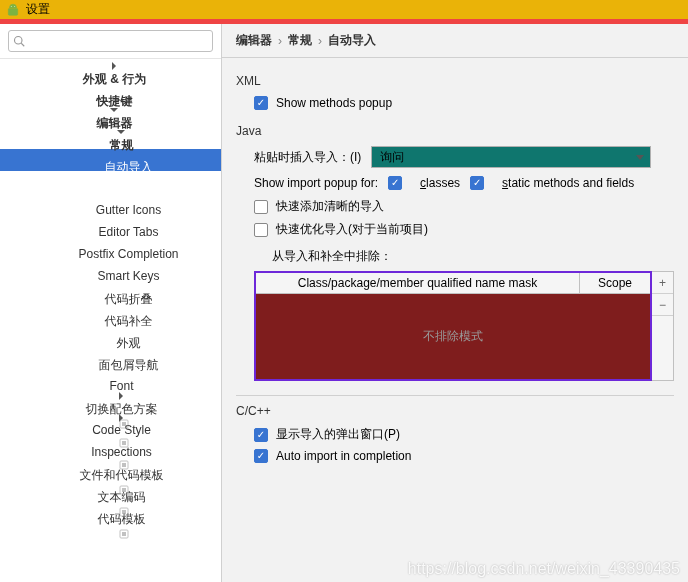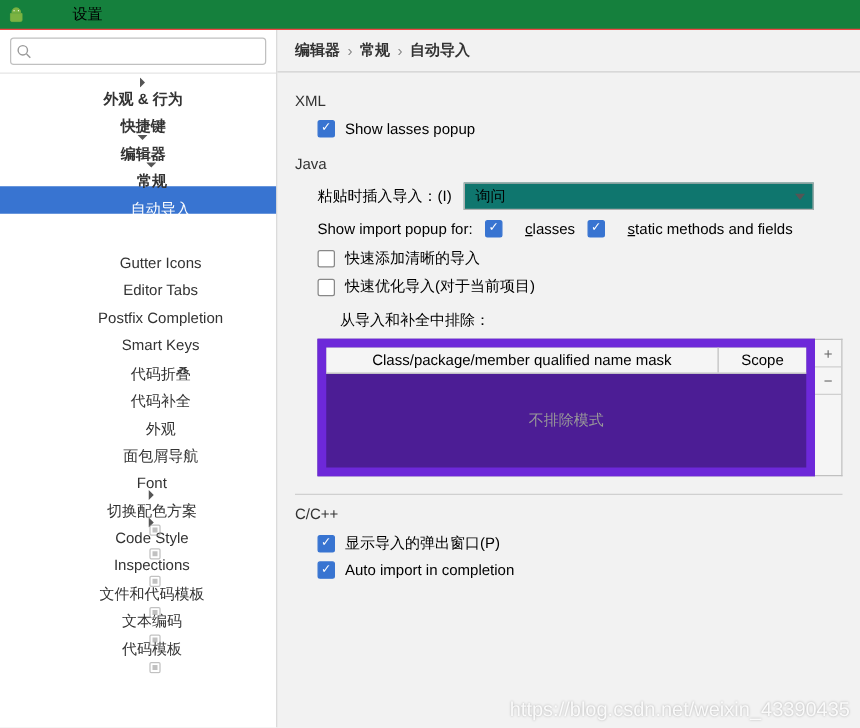--- a/index.html
+++ b/index.html
@@ -1,17 +1,17 @@
 <!DOCTYPE html>
 <html><head>
 <meta charset="utf-8">
 <style>
 * { margin: 0; padding: 0; box-sizing: border-box; font-family: "Microsoft YaHei", Arial, sans-serif; font-size: 12px; }
 body { width: 688px; height: 582px; background: #f2f2f2; overflow: hidden; position: relative; }
-.titlebar { height: 24px; background: #15803d; display: flex; align-items: center; padding: 0 6px; border-bottom: 1px solid #ef4444; gap: 32px; }
+.titlebar { height: 24px; background: #eab308; display: flex; align-items: center; padding: 0 6px; border-bottom: 5px solid #ef4444; }
 .titlebar .android-icon { width: 14px; height: 14px; margin-right: 6px; }
 .content { display: flex; height: calc(100% - 24px); }
 .left-pane { width: 222px; background: #fff; border-right: 1px solid #d0d0d0; display: flex; flex-direction: column; }
 .search-wrap { padding: 6px 8px; border-bottom: 1px solid #e5e5e5; }
 .search-box { width: 100%; height: 22px; border: 1px solid #c0c0c0; border-radius: 3px; display: flex; align-items: center; padding: 0 4px; background: #fff; }
 .search-box svg { flex-shrink: 0; }
 .tree { flex: 1; overflow-y: auto; padding: 2px 0; }
 .tree-item { display: flex; align-items: center; height: 22px; padding-right: 6px; cursor: default; white-space: nowrap; flex-direction: column; }
 .tree-item .arrow { width: 10px; height: 10px; margin-right: 2px; flex-shrink: 0; display: flex; align-items: center; justify-content: center; }
 .tree-item .label { flex: 1; color: #333; }
@@ -31,21 +31,21 @@
 .row { display: flex; align-items: center; margin: 6px 0 6px 18px; }
 .checkbox { width: 14px; height: 14px; border: 1px solid #888; border-radius: 2px; margin-right: 8px; display: flex; align-items: center; justify-content: center; background: #fff; }
 .checkbox.checked { background: #3874d1; border-color: #3874d1; }
 .checkbox.checked::after { content: "✓"; color: #fff; font-size: 10px; line-height: 1; }
 .select { border: 1px solid #b0b0b0; background: #0f766e; height: 22px; display: flex; align-items: center; padding: 0 20px 0 8px; position: relative; min-width: 280px; }
 .select::after { content: ""; position: absolute; right: 6px; top: 8px; border-left: 4px solid transparent; border-right: 4px solid transparent; border-top: 5px solid #555; }
 .inline-row { display: flex; align-items: center; margin: 8px 0 8px 18px; flex-wrap: wrap; gap: 8px 10px; }
 .underlined { text-decoration: underline; }
 .exclude-label { margin: 10px 0 6px 36px; }
 .table-wrap { margin: 0 0 0 18px; display: flex; }
-.table { flex: 1; border: 7px solid #6d28d9; background: #4c1d95; height: 110px; display: flex; flex-direction: column; }
+.table { flex: 1; border: 2px solid #6d28d9; background: #7f1d1d; height: 110px; display: flex; flex-direction: column; }
 .table-header { display: flex; border-bottom: 1px solid #c0c0c0; background: #f5f5f5; }
 .table-header .th { padding: 3px 6px; text-align: center; border-right: 1px solid #c0c0c0; }
 .table-header .th:first-child { flex: 1; }
 .table-header .th:last-child { width: 70px; border-right: none; }
 .table-body { flex: 1; display: flex; align-items: center; justify-content: center; color: #999; }
 .side-btns { width: 22px; display: flex; flex-direction: column; border: 1px solid #c0c0c0; border-left: none; background: #f5f5f5; }
 .side-btn { height: 22px; display: flex; align-items: center; justify-content: center; color: #666; border-bottom: 1px solid #d0d0d0; }
 .hr { border: none; border-top: 1px solid #d0d0d0; margin: 14px 0 8px 0; }
 .watermark { position: absolute; bottom: 4px; right: 8px; color: rgba(255,255,255,0.9); font-size: 16px; text-shadow: 0 0 2px rgba(0,0,0,0.3); }
 </style>
@@ -212,21 +212,21 @@
       <span class="sep">›</span>
       <span class="crumb">常规</span>
       <span class="sep">›</span>
       <span class="crumb">自动导入</span>
     </div>
 
     <div class="panel">
       <div class="section-label">XML</div>
       <div class="row">
         <div class="checkbox checked"></div>
-        <span>Show lasses popup</span>
+        <span>Show methods popup</span>
       </div>
 
       <div class="section-label" style="margin-top:14px">Java</div>
       <div class="inline-row">
         <span>粘贴时插入导入：(I)</span>
         <div class="select">
           <span>询问</span>
         </div>
       </div>
       <div class="inline-row">

